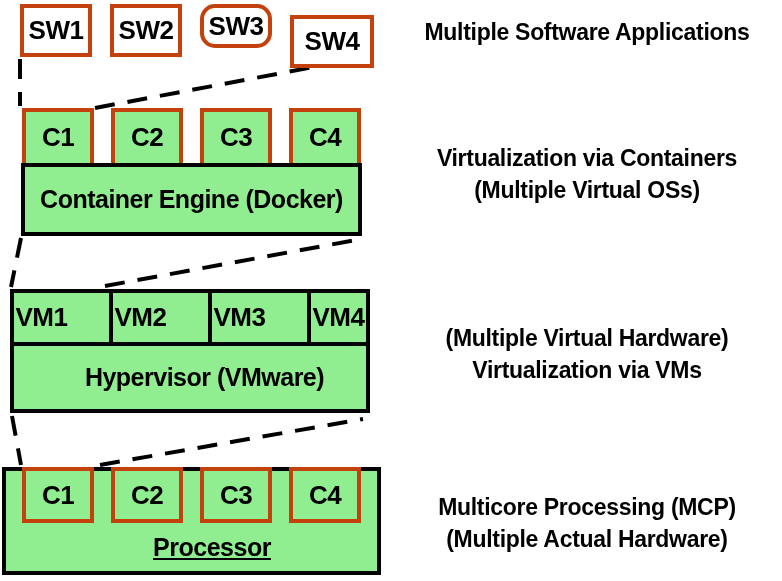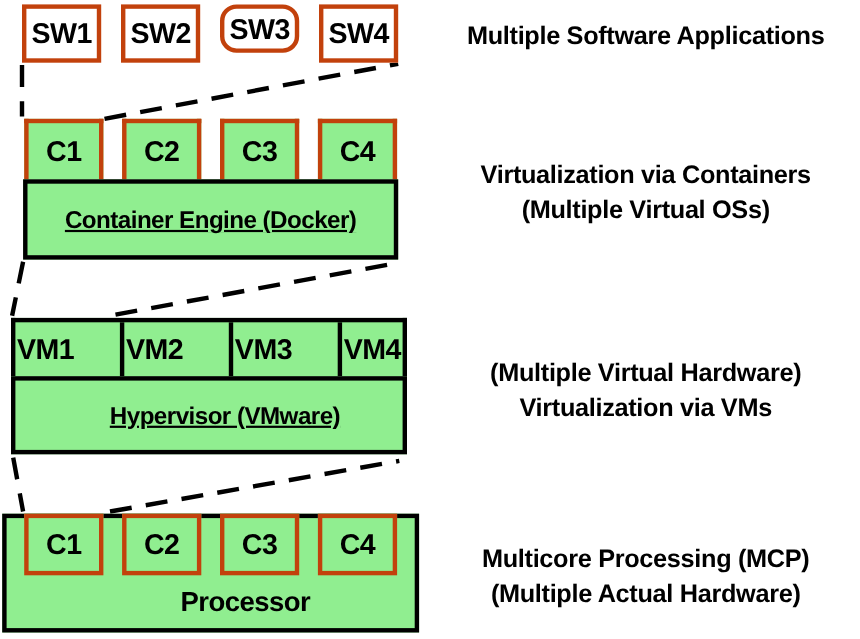--- a/index.html
+++ b/index.html
@@ -27,23 +27,22 @@
   .green-fill { background: #90EE90; }
   .no-bottom { border-bottom: none; }
   .base-box {
     position: absolute;
     box-sizing: border-box;
     border: 4px solid #000000;
     background: #90EE90;
     display: flex;
     align-items: center;
     justify-content: center;
-    font-size: 22px;
+    font-size: 25px;
     letter-spacing: -0.5px;
-    text-decoration: underline;
   }
   .vm-row {
     position: absolute;
     box-sizing: border-box;
     border: 4px solid #000000;
     border-bottom: none;
     background: #90EE90;
     display: flex;
     gap: 40px;
   }
@@ -91,42 +90,42 @@
     <line x1="95" y1="108" x2="362" y2="58" stroke="#000" stroke-width="4" stroke-dasharray="20 13"></line>
     <line x1="21" y1="238" x2="11" y2="287" stroke="#000" stroke-width="4" stroke-dasharray="20 13"></line>
     <line x1="105" y1="286" x2="356" y2="240" stroke="#000" stroke-width="4" stroke-dasharray="20 13"></line>
     <line x1="12" y1="416" x2="21" y2="465" stroke="#000" stroke-width="4" stroke-dasharray="20 13"></line>
     <line x1="100" y1="465" x2="363" y2="419" stroke="#000" stroke-width="4" stroke-dasharray="20 13"></line>
   </svg>
 
   <div class="box white-fill" style="left:20px;  top:4px; width:72px; height:53px;">SW1</div>
   <div class="box white-fill" style="left:110px; top:4px; width:72px; height:53px;">SW2</div>
   <div class="box white-fill" style="left:200px; top:4px; width:72px; height:44px;border-radius:15px;">SW3</div>
-  <div class="box white-fill" style="left:290px; top:4px; width:72px; height:53px;text-align:right;">SW4</div>
+  <div class="box white-fill" style="left:290px; top:15px; width:84px; height:53px;text-align:right;">SW4</div>
 
   <div class="box green-fill no-bottom" style="left:22px;  top:108px; width:72px; height:55px;">C1</div>
   <div class="box green-fill no-bottom" style="left:111px; top:108px; width:72px; height:55px;">C2</div>
   <div class="box green-fill no-bottom" style="left:200px; top:108px; width:72px; height:55px;">C3</div>
   <div class="box green-fill no-bottom" style="left:289px; top:108px; width:72px; height:55px;">C4</div>
   <div class="base-box" style="left:21px; top:163px; width:341px; height:73px;">Container Engine (Docker)</div>
 
   <div class="vm-row" style="left:10px; top:289px; width:360px; height:53px;">
     <div class="vm-cell">VM1</div>
     <div class="vm-cell">VM2</div>
     <div class="vm-cell">VM3</div>
     <div class="vm-cell">VM4</div>
   </div>
   <div class="base-box" style="left:10px; top:342px; width:360px; height:71px;padding-left:29px;">Hypervisor (VMware)</div>
 
   <div class="base-box" style="left:2px; top:467px; width:379px; height:108px;"></div>
   <div class="box green-fill" style="left:22px;  top:467px; width:72px; height:56px;">C1</div>
   <div class="box green-fill" style="left:111px; top:467px; width:72px; height:56px;">C2</div>
   <div class="box green-fill" style="left:200px; top:467px; width:72px; height:56px;">C3</div>
   <div class="box green-fill" style="left:289px; top:467px; width:72px; height:56px;">C4</div>
-  <div class="proc-label" style="left:13px; top:523px; width:420px; height:48px;">Processor</div>
+  <div class="proc-label" style="left:2px; top:523px; width:420px; height:48px;text-decoration:underline;">Processor</div>
 
   <div class="caption" style="top:16px;">
     <div>Multiple Software Applications</div>
   </div>
   <div class="caption" style="top:142px;">
     <div>Virtualization via Containers</div>
     <div>(Multiple Virtual OSs)</div>
   </div>
   <div class="caption" style="top:322px;">
     <div>(Multiple Virtual Hardware)</div>

